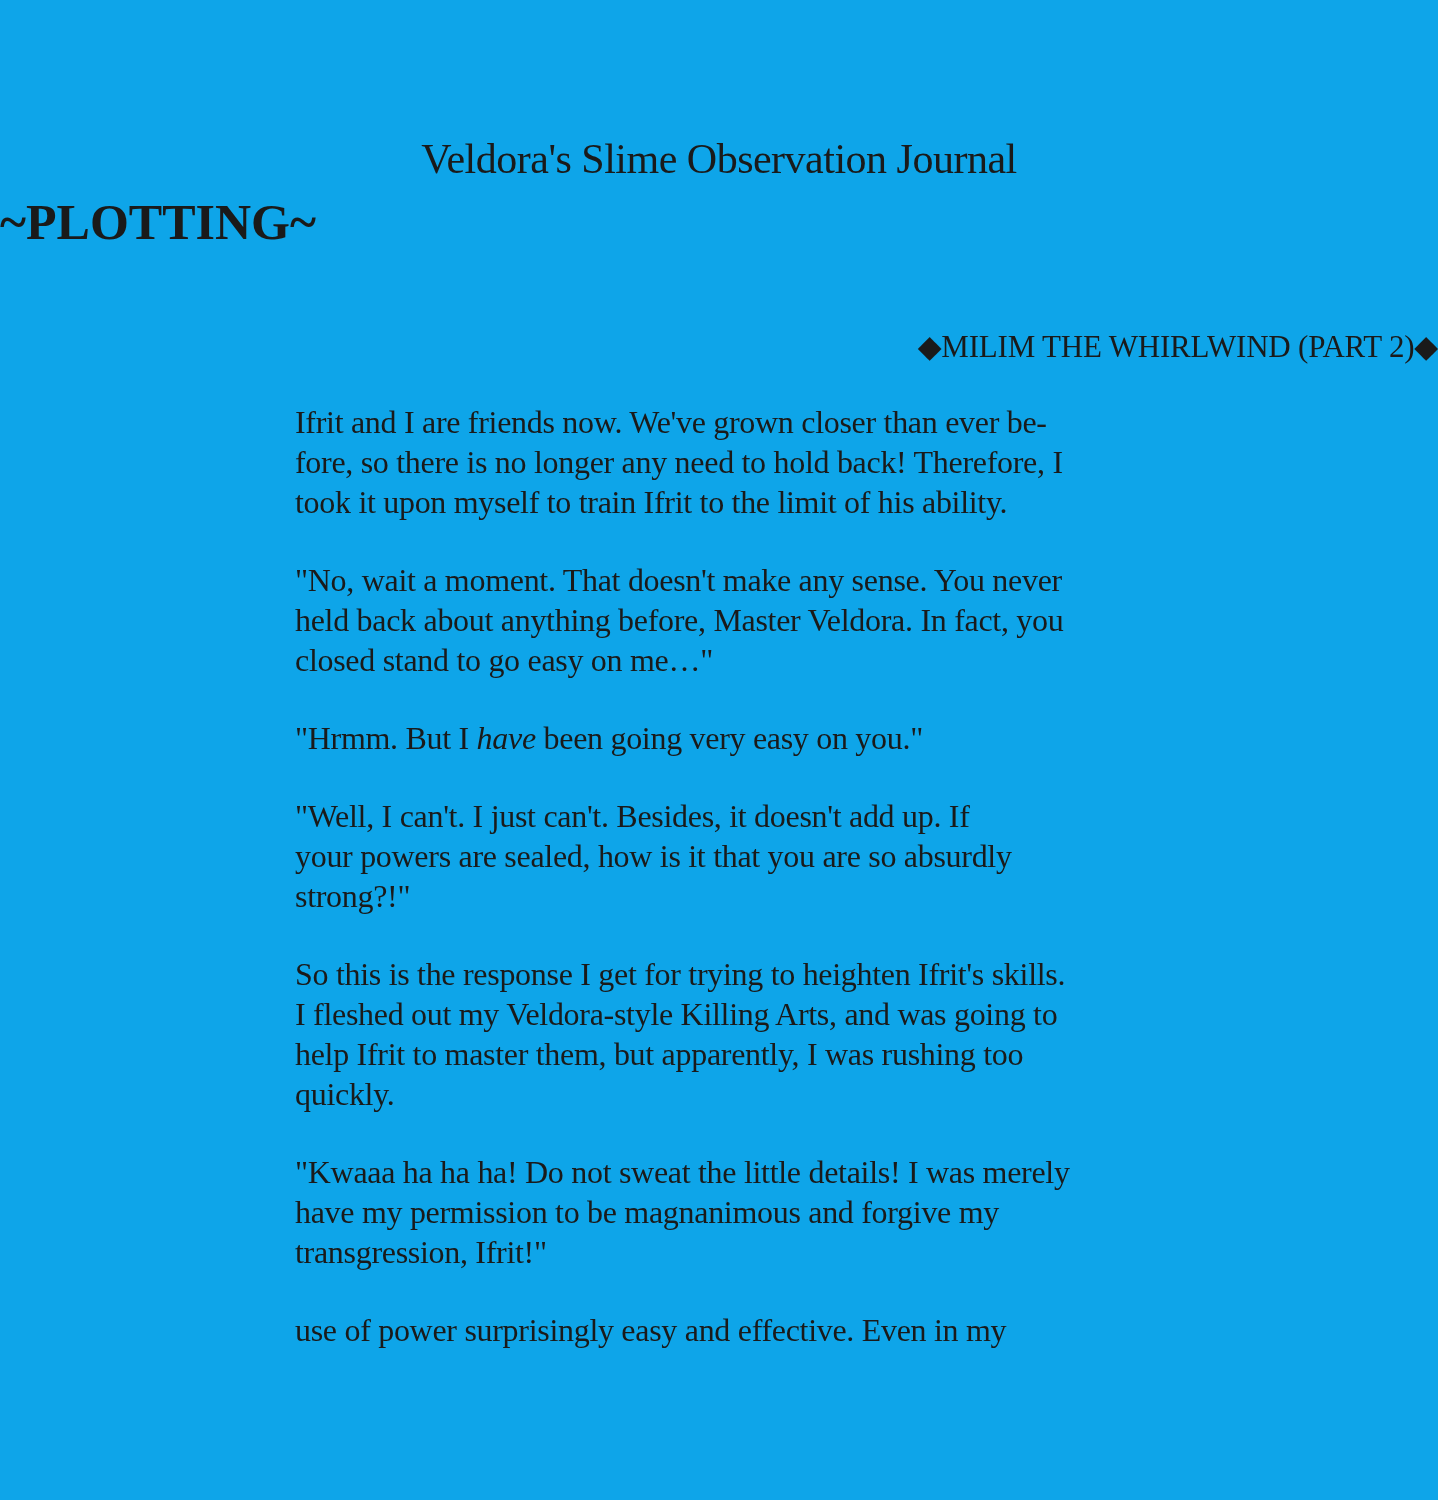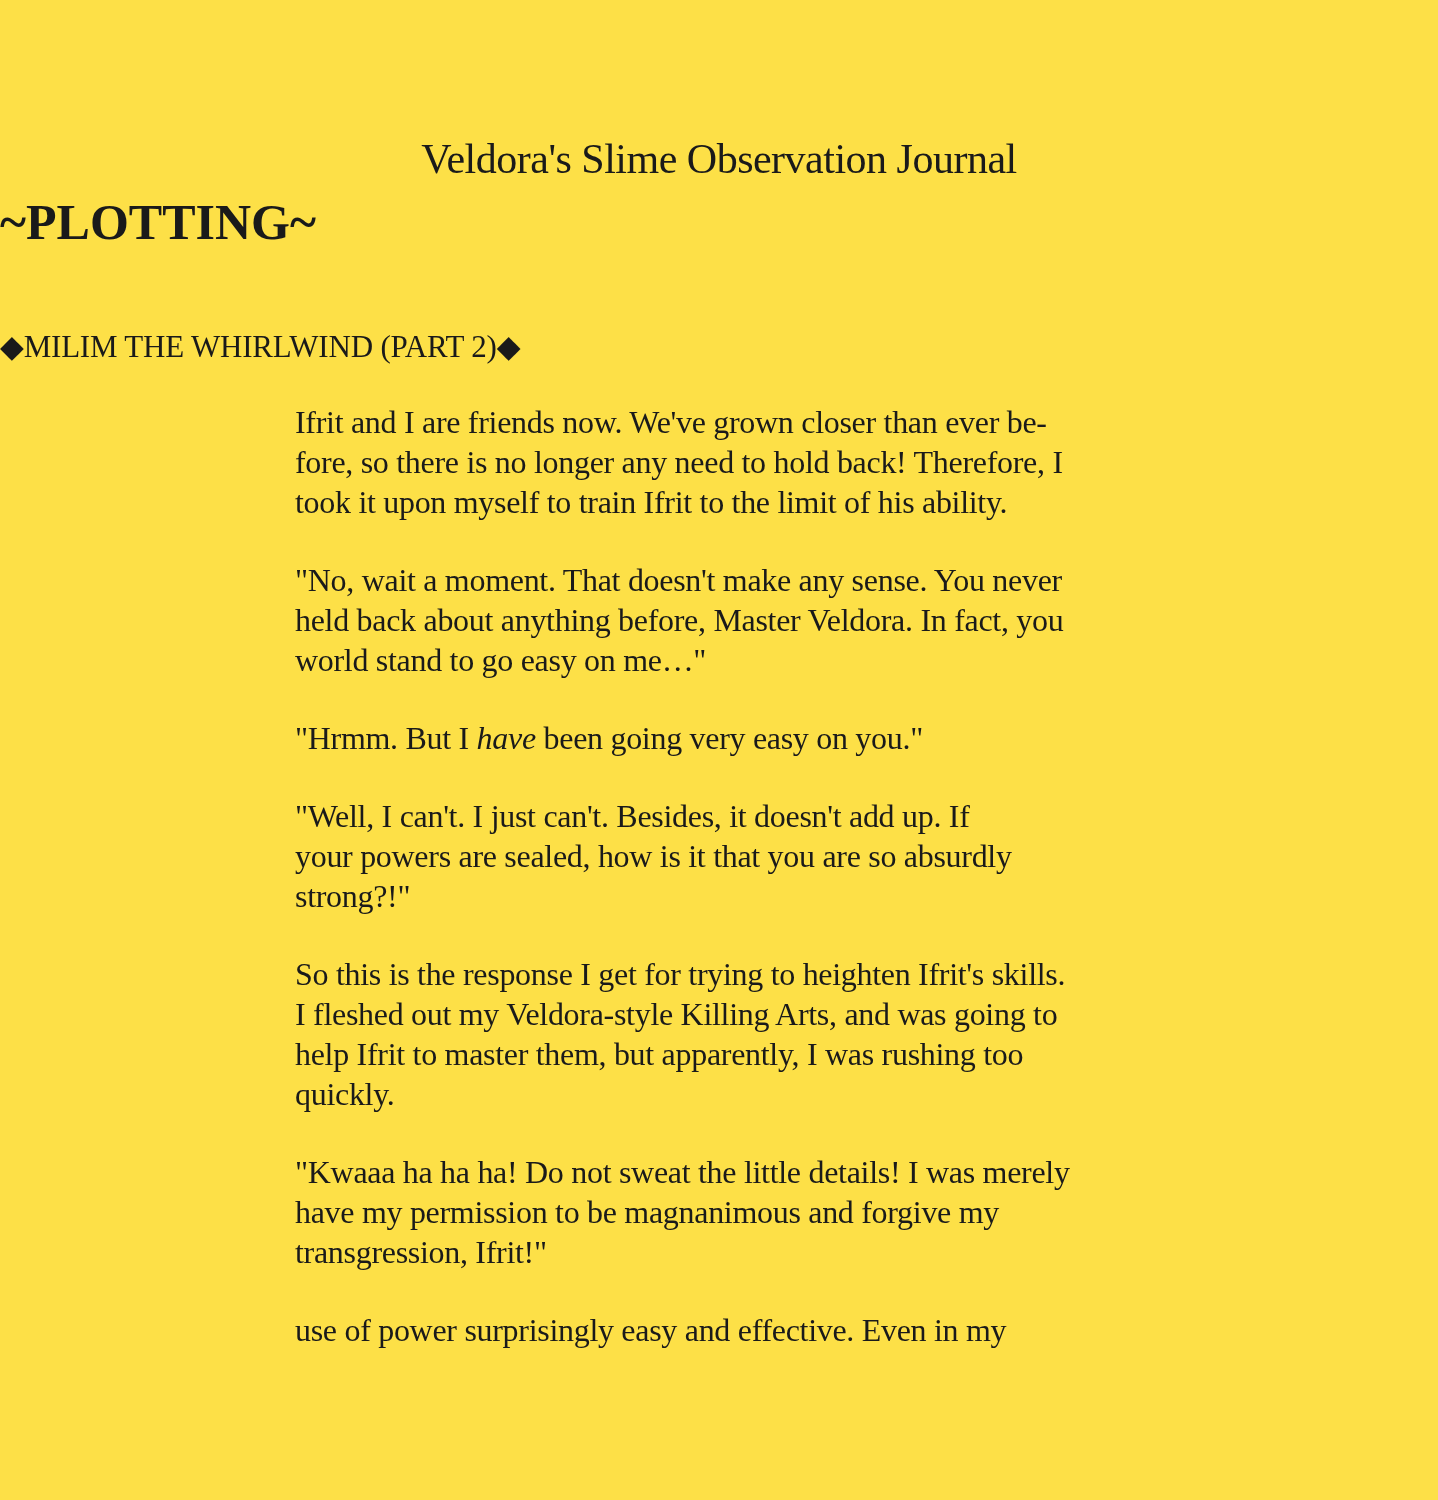--- a/index.html
+++ b/index.html
@@ -4,21 +4,21 @@
 <style>
   html, body {
     margin: 0;
     padding: 0;
     background: #ffffff;
   }
   .page {
     position: relative;
     width: 1438px;
     height: 1500px;
-    background: #fde047;
+    background: #0ea5e9;
     overflow: hidden;
     font-family: "Liberation Serif", "DejaVu Serif", serif;
     color: #1a1a1a;
   }
   .book-title {
     position: absolute;
     top: 133px;
     left: 0;
     width: 100%;
     text-align: center;
@@ -35,21 +35,21 @@
     text-align: left;
     font-size: 50px;
     line-height: 62px;
     font-weight: 700;
   }
   .section-heading {
     position: absolute;
     top: 327px;
     left: 0;
     width: 100%;
-    text-align: left;
+    text-align: right;
     font-size: 31px;
     line-height: 40px;
     letter-spacing: -0.2px;
   }
   .body-text {
     position: absolute;
     top: 402px;
     left: 295px;
     width: 860px;
     font-size: 32px;
@@ -83,21 +83,21 @@
 
     <div class="para">
       <div class="line">Ifrit and I are friends now. We've grown closer than ever be-</div>
       <div class="line">fore, so there is no longer any need to hold back! Therefore, I</div>
       <div class="line">took it upon myself to train Ifrit to the limit of his ability.</div>
     </div>
 
     <div class="para">
       <div class="line">"No, wait a moment. That doesn't make any sense. You never</div>
       <div class="line">held back about anything before, Master Veldora. In fact, you</div>
-      <div class="line">world stand to go easy on me…"</div>
+      <div class="line">closed stand to go easy on me…"</div>
     </div>
 
     <div class="para">
       <div class="line"><span>"Hrmm. But I </span><span class="em">have</span><span> been going very easy on you."</span></div>
     </div>
 
     <div class="para">
       <div class="line">"Well, I can't. I just can't. Besides, it doesn't add up. If</div>
       <div class="line">your powers are sealed, how is it that you are so absurdly</div>
       <div class="line">strong?!"</div>

